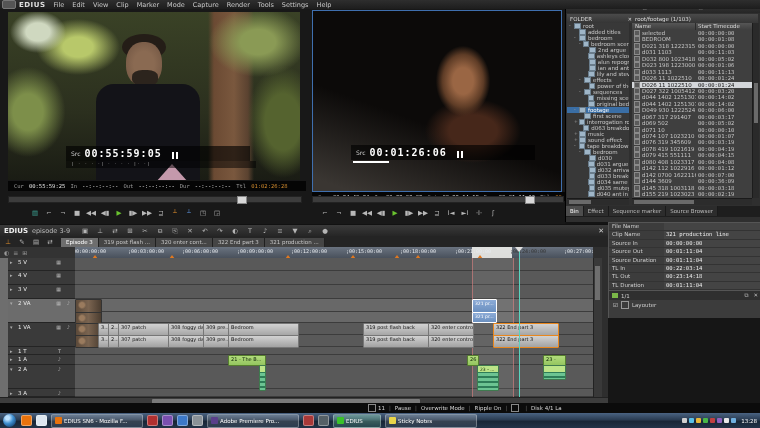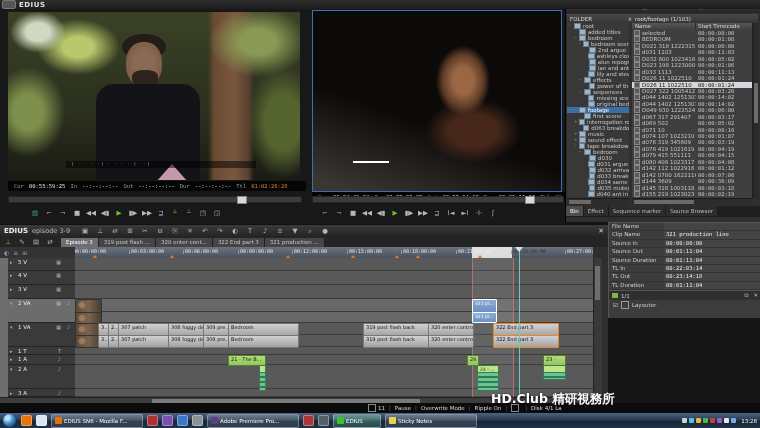--- a/index.html
+++ b/index.html
@@ -166,49 +166,72 @@
   #wmtext{margin-left:4px}
   #wmtext .l1{font-size:12.5px;font-weight:bold;white-space:nowrap}
   #wmtext .l2{font-size:10px;white-space:nowrap}
 </style>
 </head>
 <body>
 
 <div id="menubar" class="abs">
   <span class="appico"></span>
   <span class="brand">EDIUS</span>
+  <span id="menu-items" style="display:flex">
+      <span class="mitem">File</span>
+      <span class="mitem">Edit</span>
+      <span class="mitem">View</span>
+      <span class="mitem">Clip</span>
+      <span class="mitem">Marker</span>
+      <span class="mitem">Mode</span>
+      <span class="mitem">Capture</span>
+      <span class="mitem">Render</span>
+      <span class="mitem">Tools</span>
+      <span class="mitem">Settings</span>
+      <span class="mitem">Help</span>
+    </span>
 </div>
 
 <div id="monarea" class="abs">
   <div id="pvideo" class="abs vid">
     <div class="hair"></div>
     <div class="head"></div>
     <div class="beard"></div>
     <div class="body"></div>
     <div class="flower"></div>
+    <div class="abs tcbar" style="left:58px;top:134px;width:184px;height:15px">
+      <span class="tcsrc">Src</span>
+      <span class="tcdig mono">00:55:59:05</span>
+      <span class="tcpause"><i></i><i></i></span>
+    </div>
     <div class="abs tcsub" style="left:58px;top:149px;width:184px;height:7px">| · · ·  ·|  · ·  ·  · |· ·|</div>
   </div>
   <div class="abs monfoot mono" style="left:8px;top:172px;width:292px;height:10px">
     <span>Cur</span>
       <b>00:55:59:25</b>
     <span>In</span>
       <b>--:--:--:--</b>
     <span>Out</span>
       <b>--:--:--:--</b>
     <span>Dur</span>
       <b>--:--:--:--</b>
     <span>Ttl</span>
       <b class="ttlv">01:02:26:28</b>
   </div>
   <div class="abs seek" style="left:8px;top:187px;width:292px">
       <i style="left:228px"></i>
     </div>
 
   <div id="rframe" class="abs">
     <div id="rvideo" class="abs vid"></div>
+    <div class="abs tcbar" style="left:38px;top:134px;width:184px;height:15px">
+      <span class="tcsrc">Src</span>
+      <span class="tcdig mono">00:01:26:06</span>
+      <span class="tcpause"><i></i><i></i></span>
+    </div>
     <div class="abs" style="left:40px;top:150px;width:36px;height:2px;background:#fff"></div>
   </div>
   <div class="abs monfoot mono" style="left:312px;top:183px;width:250px;height:9px">
     <span>Cur</span>
       <b>00:24:40:24</b>
     <span>In</span>
       <b>00:22:03:02</b>
     <span>Out</span>
       <b>00:23:14:18</b>
     <span>Dur</span>
@@ -854,15 +877,14 @@
       <span class="trayico" style="background: rgb(192, 64, 64);"></span>
       <span class="trayico" style="background: rgb(144, 96, 192);"></span>
       <span class="trayico" style="background: rgb(232, 232, 232);"></span>
       <span class="trayico" style="background: rgb(112, 176, 224);"></span>
     </div>
   <div id="clock">13:28</div>
 </div>
 
 <div id="watermark" class="abs">
   <div id="wmtext">
-    <div class="l1">HD.Club 精研視務所</div>
   </div>
 </div>
 
 </body></html>

